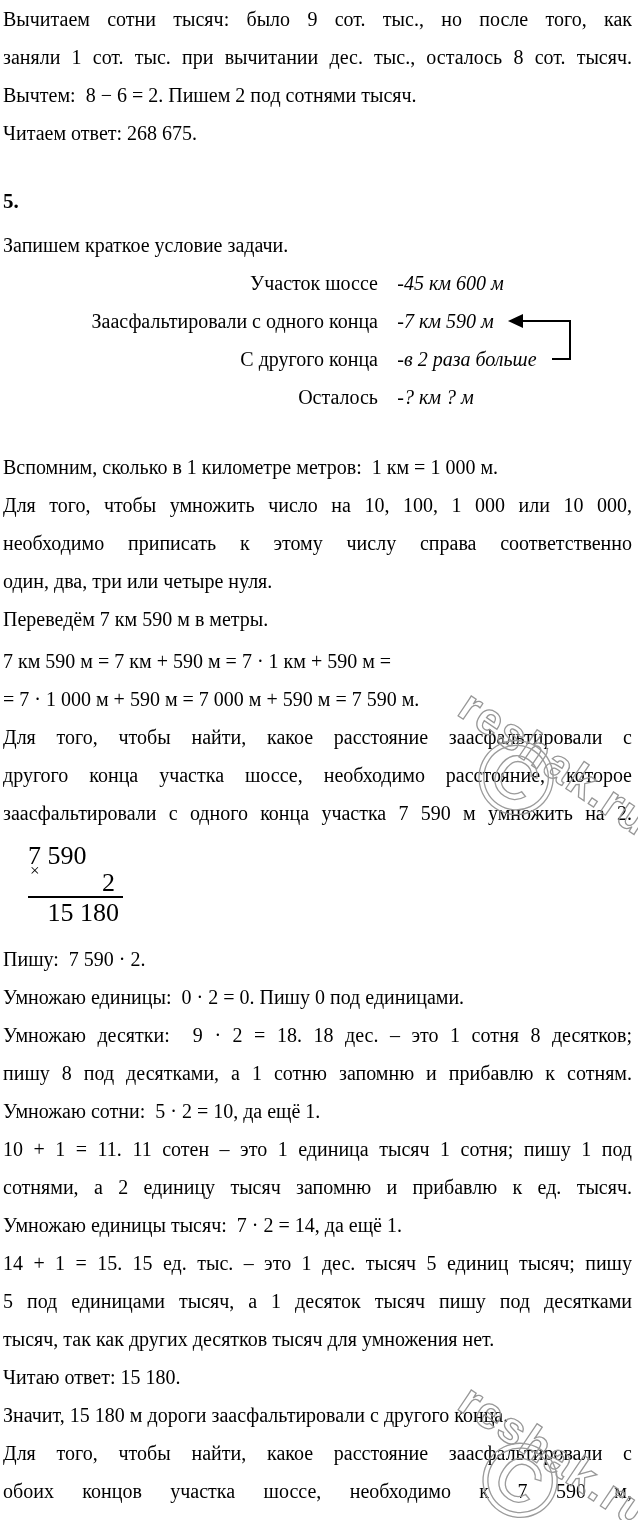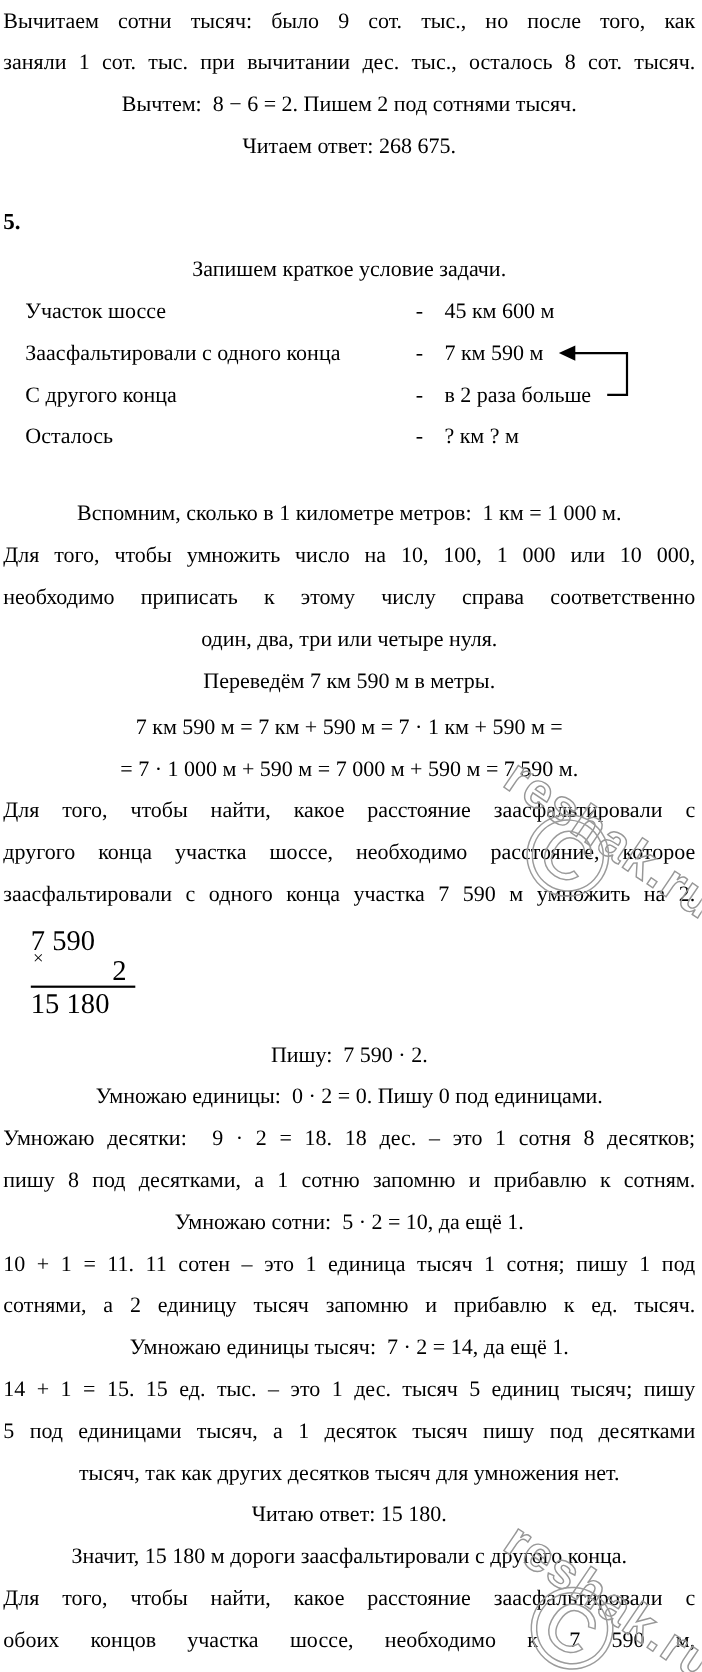--- a/index.html
+++ b/index.html
@@ -11,54 +11,53 @@
   }
   .page {
     position: relative;
     width: 638px; height: 1520px;
     padding: 0 6px 0 3px;
     box-sizing: border-box;
   }
   .ln {
     height: 38px; line-height: 38px;
     white-space: nowrap;
-    text-align: center;
   }
   .ln.j {
     white-space: normal;
     text-align: justify;
     text-align-last: justify;
   }
   .heading {
     margin-top: 30px;
     height: 38px; line-height: 38px;
     font-weight: bold; font-size: 21px;
   }
   .intro { margin-top: 6px; }
   .cond-table { padding-left: 20px; }
-  .cond-row { display: flex; height: 38px; line-height: 38px; }
+  .cond-row { display: flex; height: 38px; line-height: 38px; text-align: right; }
   .cond-label { flex: none; width: 355px; }
   .cond-dash  { flex: none; width: 26px; }
-  .cond-value { flex: none; }
+  .cond-value { flex: none; font-style: italic; }
   .body-block { margin-top: 32px; }
   .eq-block   { margin-top: 4px; }
   .mult {
     position: relative;
     margin-top: 10px; margin-left: 25px;
     width: 95px;
     font-size: 26px; line-height: 27px;
   }
   .mult-top { border-bottom: 2px solid #000; }
   .mult-row1 { height: 27px; text-align: left; padding-right: 6px; }
   .mult-row2 { height: 27px; text-align: right; padding-right: 8px; }
   .mult-sign {
     position: absolute; left: 2px; top: 20px;
     font-size: 17px; line-height: 17px;
   }
-  .mult-prod { height: 28px; line-height: 30px; padding-right: 4px; }
+  .mult-prod { height: 28px; line-height: 30px; text-align: right; padding-right: 4px; }
   .expl-block { margin-top: 14px; }
   .overlay {
     position: absolute; left: 0; top: 0;
     width: 638px; height: 1520px;
     pointer-events: none;
   }
   .wm-text {
     font-family: "Liberation Sans", "DejaVu Sans", sans-serif;
     font-weight: bold; font-size: 45px; letter-spacing: 2px;
     fill: none; stroke: #979797; stroke-width: 1.3;

